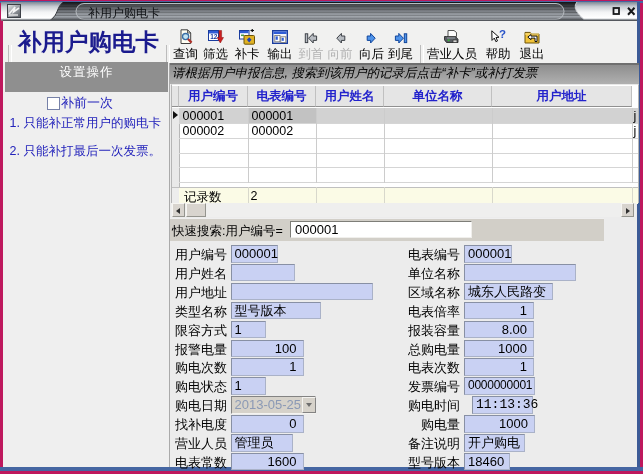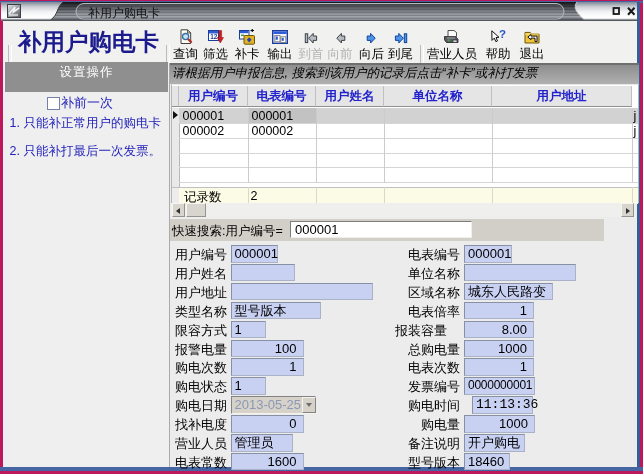--- a/index.html
+++ b/index.html
@@ -269,21 +269,21 @@
       <div class="abs flabel" style="left:5px;top:43.8px;">用户地址</div>
       <div class="abs finput fl" style="left:60.5px;top:42.8px;width:137px;"></div>
       <div class="abs flabel" style="left:225px;top:43.8px;width:65px;text-align:right;">区域名称</div>
       <div class="abs finput fl" style="left:294px;top:42.8px;width:84px;">城东人民路变</div>
       <div class="abs flabel" style="left:5px;top:62.699999999999996px;">类型名称</div>
       <div class="abs finput fl" style="left:60.5px;top:61.699999999999996px;width:85px;">型号版本</div>
       <div class="abs flabel" style="left:225px;top:62.699999999999996px;width:65px;text-align:right;">电表倍率</div>
       <div class="abs finput fr" style="left:294px;top:61.699999999999996px;width:62px;">1</div>
       <div class="abs flabel" style="left:5px;top:81.6px;">限容方式</div>
       <div class="abs finput fl" style="left:60.5px;top:80.6px;width:30px;">1</div>
-      <div class="abs flabel" style="left:225px;top:81.6px;width:65px;font-family:Liberation Mono, monospace;">报装容量</div>
+      <div class="abs flabel" style="left:225px;top:81.6px;width:65px;text-align:right;font-family:Liberation Mono, monospace;">报装容量</div>
       <div class="abs finput fr" style="left:294px;top:80.6px;width:62px;">8.00</div>
       <div class="abs flabel" style="left:5px;top:100.5px;">报警电量</div>
       <div class="abs finput fr" style="left:60.5px;top:99.5px;width:65px;">100</div>
       <div class="abs flabel" style="left:225px;top:100.5px;width:65px;text-align:right;">总购电量</div>
       <div class="abs finput fr" style="left:294px;top:99.5px;width:62px;">1000</div>
       <div class="abs flabel" style="left:5px;top:119.39999999999999px;">购电次数</div>
       <div class="abs finput fr" style="left:60.5px;top:118.39999999999999px;width:65px;">1</div>
       <div class="abs flabel" style="left:225px;top:119.39999999999999px;width:65px;text-align:right;">电表次数</div>
       <div class="abs finput fr" style="left:294px;top:118.39999999999999px;width:62px;">1</div>
       <div class="abs flabel" style="left:5px;top:138.29999999999998px;">购电状态</div>

